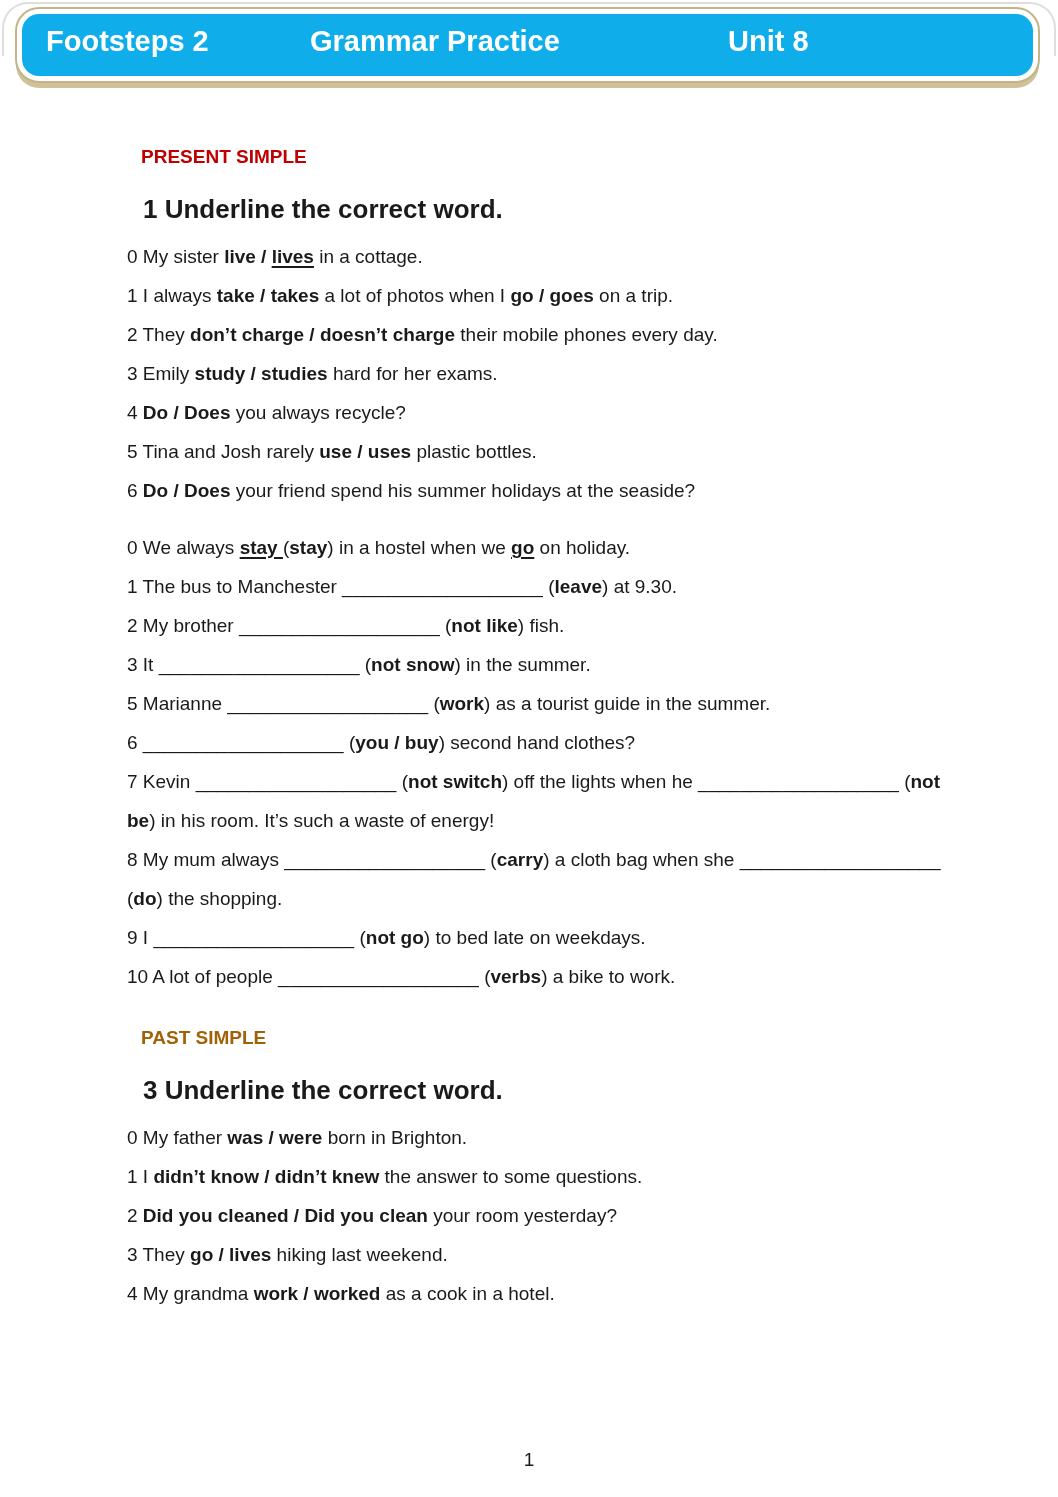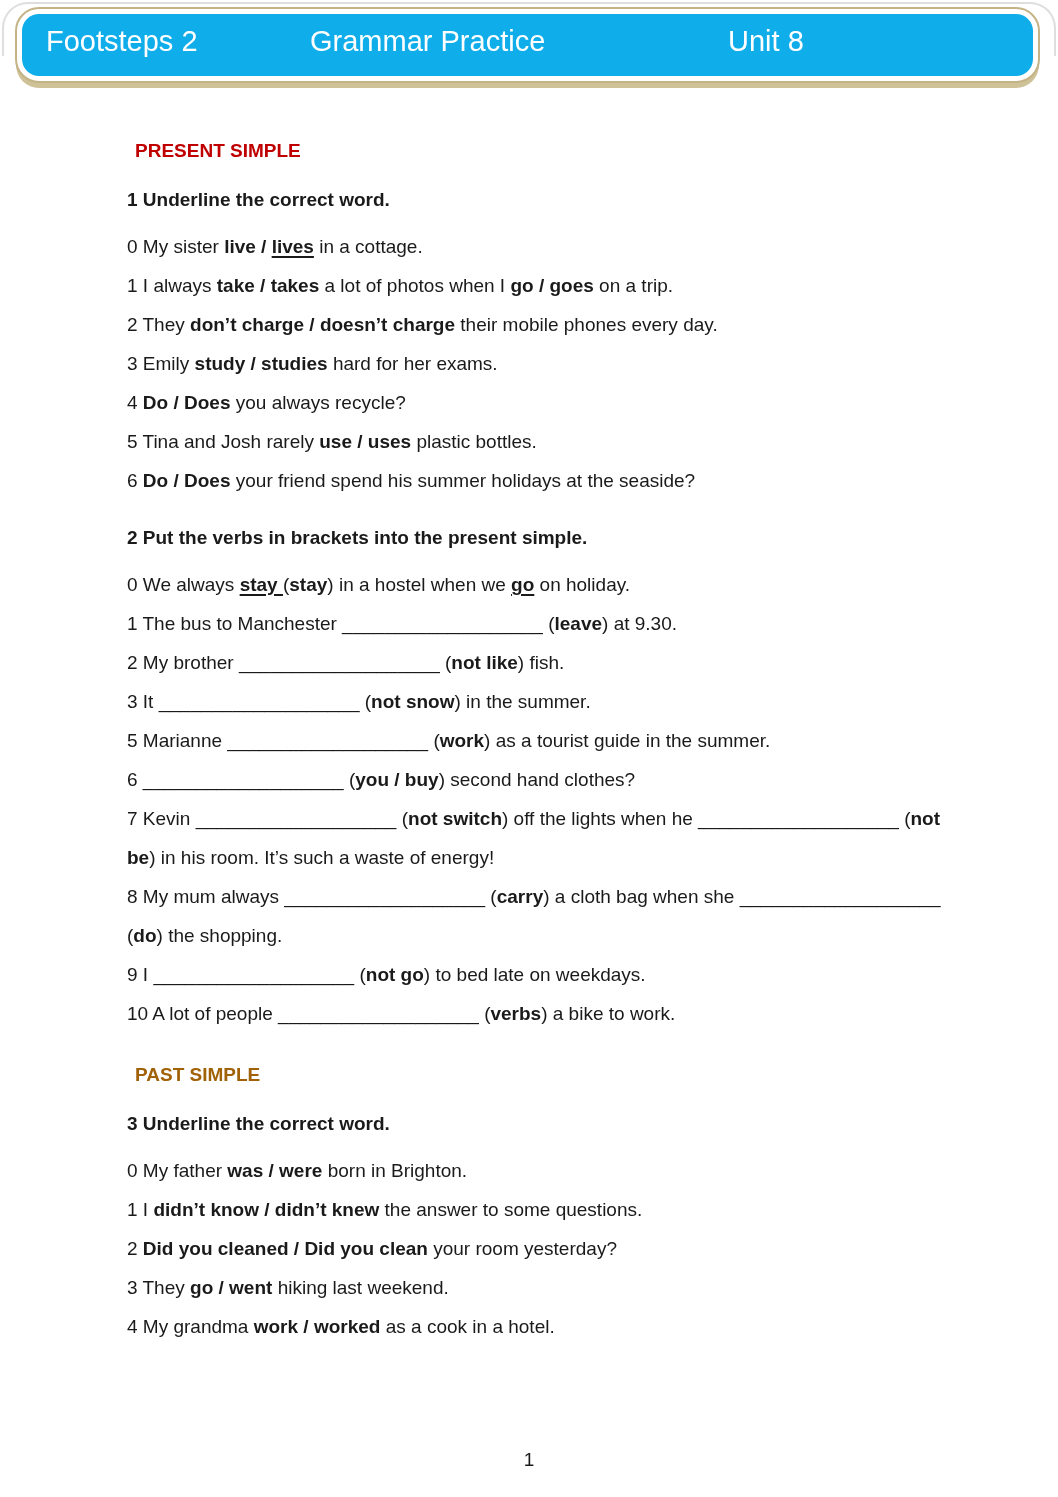--- a/index.html
+++ b/index.html
@@ -26,44 +26,44 @@
     border-radius:24px;
     padding:5px;
     box-shadow:0 6px 0 -1px #cfc298;
   }
   .header-bar {
     position:relative;
     background:#0fadea;
     border-radius:17px;
     height:62px;
     color:#ffffff;
-    font-weight:normal;
+    font-weight:bold;
     font-size:29px;
   }
   .hb { position:absolute; top:11px; white-space:nowrap; }
   .hb.book  { left:24px; }
   .hb.title { left:288px; }
   .hb.unit  { left:706px; }
 
   
   .content {
     padding:40px 110px 0 127px;
     font-size:19px;
   }
   .section { margin:0 0 22px 0; }
   .section-heading {
-    line-height:39px; margin:8px;
+    line-height:39px; margin:14px;
     font-weight:bold; color:#c00000;
     font-size:19px;
   }
   .exercise { margin:0 0 18px 0; }
   .exercise:last-child { margin-bottom:0; }
   .exercise-title {
-    line-height:39px; margin:10px 0 8px 0;
-    font-weight:bold; font-size:19px;
+    line-height:39px; margin:10px 0 8px 16px;
+    font-weight:bold; font-size:26px;
   }
   .item {
     line-height:39px; margin:0;
     white-space:nowrap;
   }
   .item .b { font-weight:bold; }
   .item .u { text-decoration:underline; text-decoration-thickness:1.5px; text-underline-offset:3px; }
 
   .page-footer {
     position:absolute; bottom:26px; left:0; right:0;
@@ -90,41 +90,40 @@
         <p class="exercise-title">1 Underline the correct word.</p>
         <p class="item"><span>0 My sister </span><span class="b">live / </span><span class="b u">lives</span><span> in a cottage.</span></p>
         <p class="item"><span>1 I always </span><span class="b">take / takes</span><span> a lot of photos when I </span><span class="b">go / goes</span><span> on a trip.</span></p>
         <p class="item"><span>2 They </span><span class="b">don’t charge / doesn’t charge</span><span> their mobile phones every day.</span></p>
         <p class="item"><span>3 Emily </span><span class="b">study / studies</span><span> hard for her exams.</span></p>
         <p class="item"><span>4 </span><span class="b">Do / Does</span><span> you always recycle?</span></p>
         <p class="item"><span>5 Tina and Josh rarely </span><span class="b">use / uses</span><span> plastic bottles.</span></p>
         <p class="item"><span>6 </span><span class="b">Do / Does</span><span> your friend spend his summer holidays at the seaside?</span></p>
       </div>
       <div class="exercise">
-        <p class="exercise-title">2 Put the verbs in brackets into the present simple.</p>
         <p class="item"><span>0 We always </span><span class="b u">stay </span><span>(</span><span class="b">stay</span><span>) in a hostel when we </span><span class="b u">go</span><span> on holiday.</span></p>
         <p class="item"><span>1 The bus to Manchester </span><span>___________________</span><span> (</span><span class="b">leave</span><span>) at 9.30.</span></p>
         <p class="item"><span>2 My brother </span><span>___________________</span><span> (</span><span class="b">not like</span><span>) fish.</span></p>
         <p class="item"><span>3 It </span><span>___________________</span><span> (</span><span class="b">not snow</span><span>) in the summer.</span></p>
         <p class="item"><span>5 Marianne </span><span>___________________</span><span> (</span><span class="b">work</span><span>) as a tourist guide in the summer.</span></p>
         <p class="item"><span>6 </span><span>___________________</span><span> (</span><span class="b">you / buy</span><span>) second hand clothes?</span></p>
         <p class="item"><span>7 Kevin </span><span>___________________</span><span> (</span><span class="b">not switch</span><span>) off the lights when he </span><span>___________________</span><span> (</span><span class="b">not</span><br><span class="b">be</span><span>) in his room. It’s such a waste of energy!</span></p>
         <p class="item"><span>8 My mum always </span><span>___________________</span><span> (</span><span class="b">carry</span><span>) a cloth bag when she </span><span>___________________</span><br><span>(</span><span class="b">do</span><span>) the shopping.</span></p>
         <p class="item"><span>9 I </span><span>___________________</span><span> (</span><span class="b">not go</span><span>) to bed late on weekdays.</span></p>
         <p class="item"><span>10 A lot of people </span><span>___________________</span><span> (</span><span class="b">verbs</span><span>) a bike to work.</span></p>
       </div>
     </section>
     <section class="section">
       <p class="section-heading" style="color: #a16207;">PAST SIMPLE</p>
       <div class="exercise">
         <p class="exercise-title">3 Underline the correct word.</p>
         <p class="item"><span>0 My father </span><span class="b">was / were</span><span> born in Brighton.</span></p>
         <p class="item"><span>1 I </span><span class="b">didn’t know / didn’t knew</span><span> the answer to some questions.</span></p>
         <p class="item"><span>2 </span><span class="b">Did you cleaned / Did you clean</span><span> your room yesterday?</span></p>
-        <p class="item"><span>3 They </span><span class="b">go / went</span><span> hiking last weekend.</span></p>
+        <p class="item"><span>3 They </span><span class="b">go / lives</span><span> hiking last weekend.</span></p>
         <p class="item"><span>4 My grandma </span><span class="b">work / worked</span><span> as a cook in a hotel.</span></p>
       </div>
     </section>
   </main>
 
 <footer class="page-footer">
   <span>1</span>
 </footer>
 
 </body></html>

